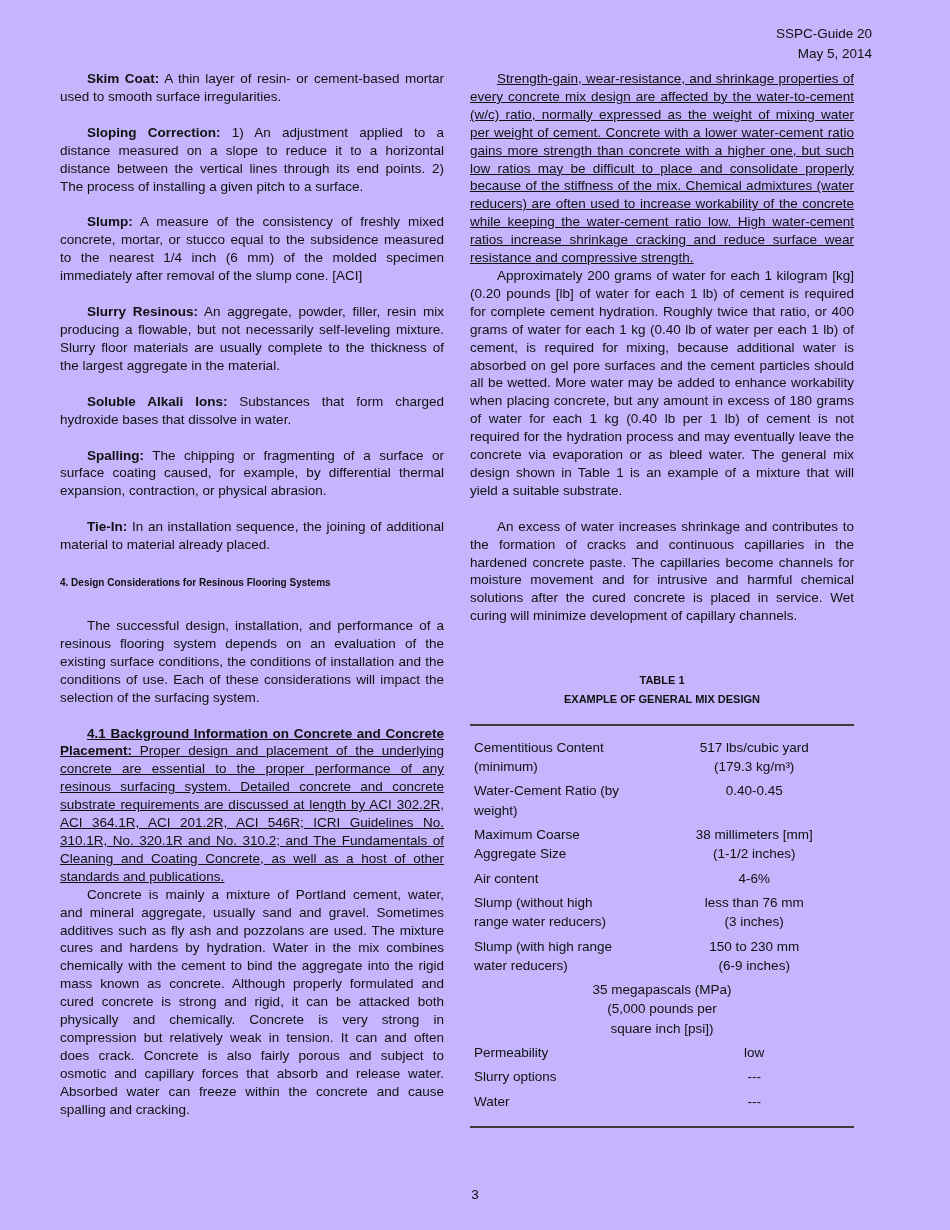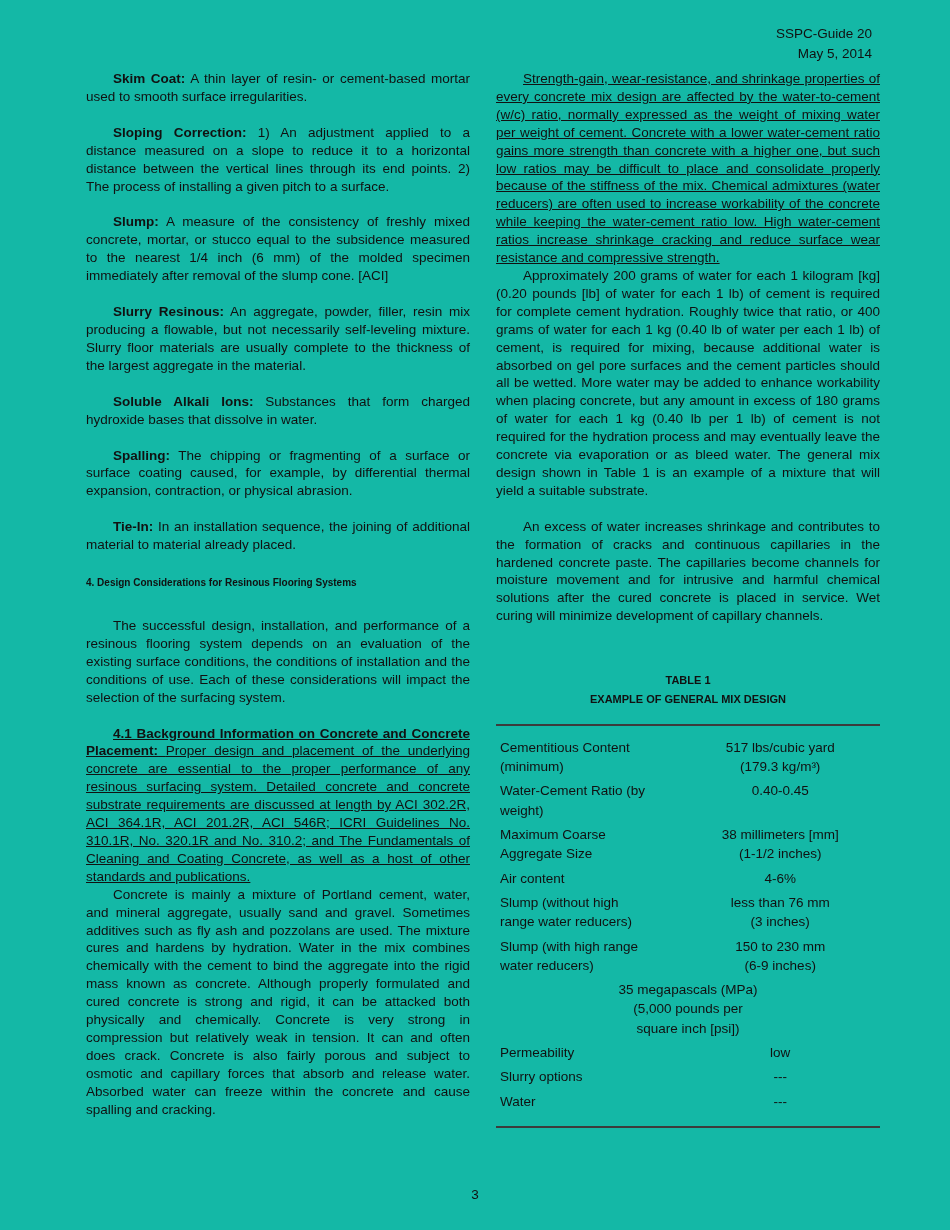--- a/index.html
+++ b/index.html
@@ -1,37 +1,37 @@
 <!DOCTYPE html>
 <html><head>
 <meta charset="utf-8">
 <style>
   html, body { margin: 0; padding: 0; background: #ffffff; }
   .page {
     position: relative;
     width: 950px;
     height: 1230px;
-    background: #14b8a6;
+    background: #c4b5fd;
     font-family: "Liberation Sans", sans-serif;
     color: #111111;
     box-sizing: border-box;
     overflow: hidden;
   }
   .doc-header {
     position: absolute;
     top: 24px;
     right: 78px;
     text-align: right;
     font-size: 13.5px;
     line-height: 19.5px;
   }
   .columns {
     position: absolute;
     top: 70px;
-    left: 86px;
+    left: 60px;
     display: flex;
     gap: 26px;
   }
   .col {
     width: 384px;
     font-size: 13.5px;
     line-height: 17.9px;
     text-align: justify;
   }
   .col p {

